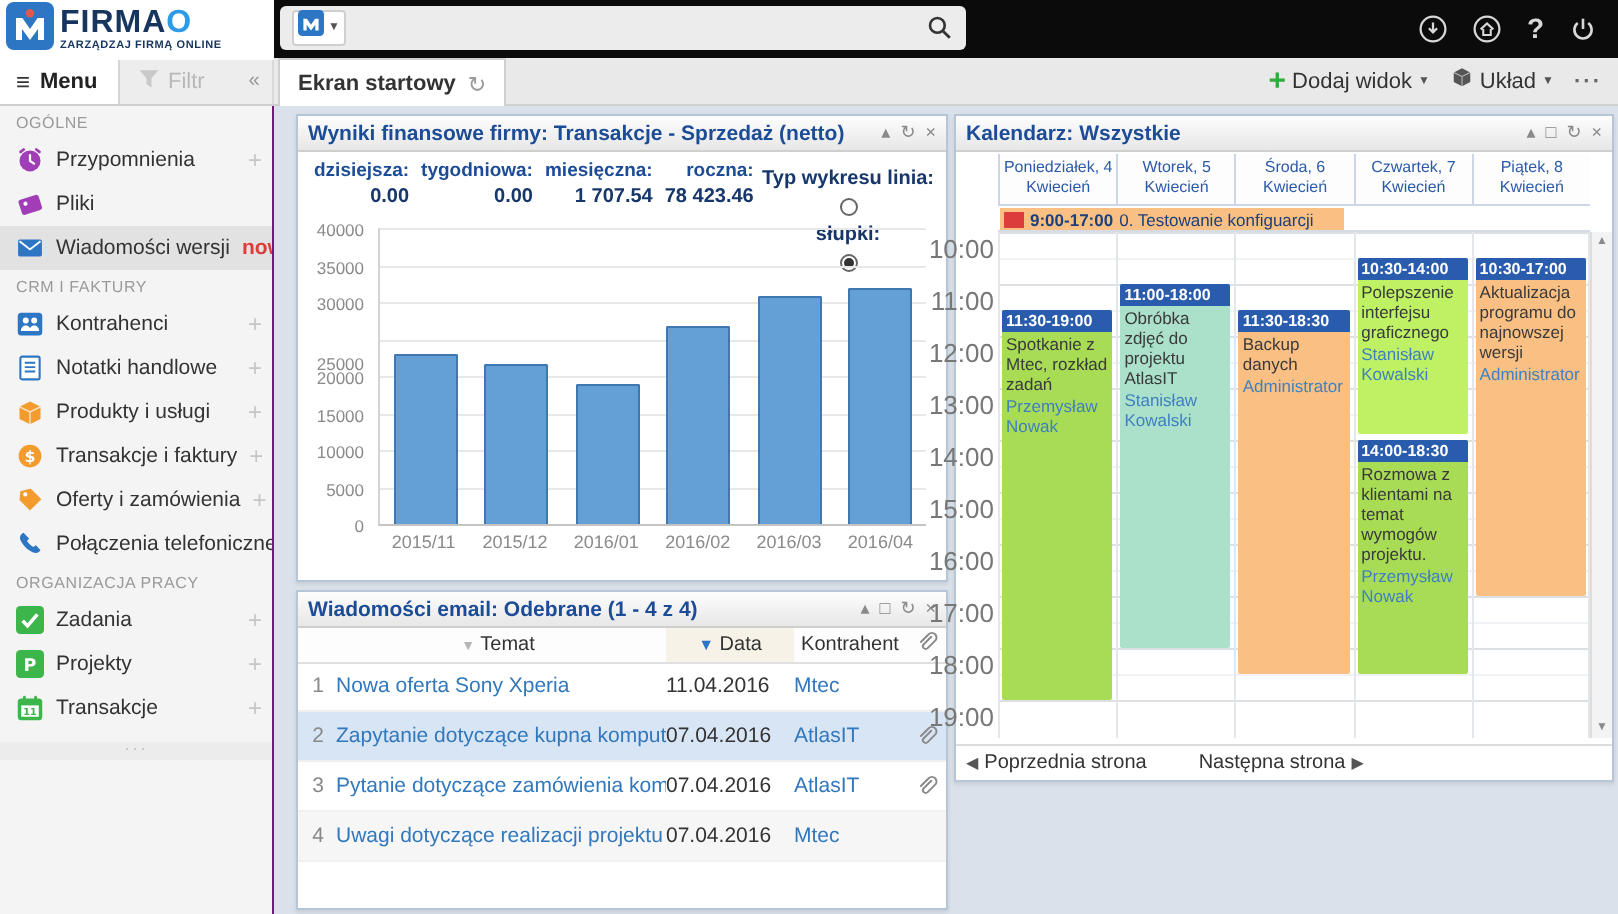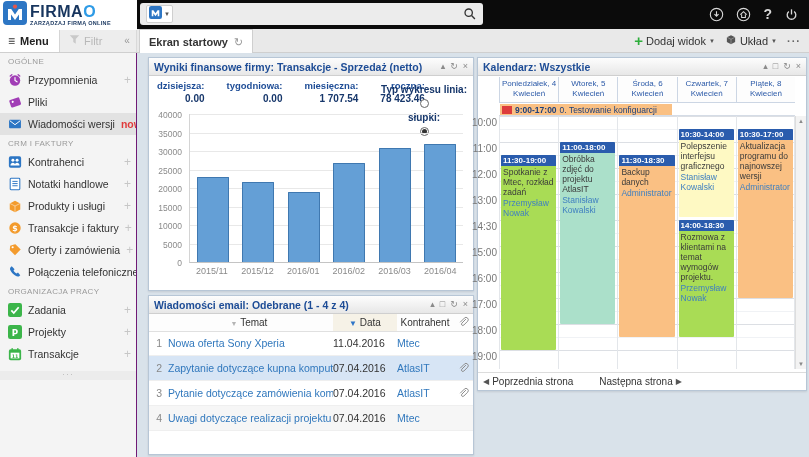--- a/index.html
+++ b/index.html
@@ -60,21 +60,21 @@
   .main{position:absolute;left:137px;top:53px;right:0;bottom:0;background:#d9e2ea;}
   .panel{position:absolute;background:#fff;border:1px solid #b7c6d6;box-shadow:0 1px 2px rgba(0,0,0,.10);box-sizing:border-box;}
   .phead{height:18px;display:flex;align-items:center;padding:0 5px;background:linear-gradient(#fdfdfd,#e7e7e7);
     border-bottom:1px solid #cfcfcf;font-size:10.5px;font-weight:bold;color:#1d4c96;box-sizing:border-box;white-space:nowrap;}
   .picons{margin-left:auto;display:flex;gap:5px;}
   .wic{color:#8a8a8a;font-size:9px;font-weight:normal;cursor:pointer;line-height:9px;}
   #panel-finance{left:11px;top:4px;width:326px;height:234px;}
   #panel-email{left:11px;top:242px;width:326px;height:160px;}
   #panel-calendar{left:340px;top:4px;width:330px;height:334px;}
   
-  .stats{position:absolute;left:8px;top:22px;right:20px;display:flex;align-items:flex-end;gap:16px;}
+  .stats{position:absolute;left:8px;top:22px;right:20px;display:flex;align-items:flex-end;}
   .stat{text-align:right;margin-right:6px;}
   .stat .lb{font-size:9.5px;font-weight:bold;color:#1d4c96;}
   .stat .vl{font-size:10px;font-weight:bold;color:#17376b;margin-top:2px;}
   .radio-zone{margin-left:auto;display:flex;align-items:center;gap:4px;font-size:10px;font-weight:bold;color:#17376b;white-space:nowrap;padding-top:2px;flex-direction:column;}
   .radio{width:9px;height:9px;border:1px solid #666;border-radius:50%;display:inline-block;background:#fff;box-sizing:border-box;flex:none;}
   .radio.on{position:relative;}
   .radio.on::after{content:'';position:absolute;left:1px;top:1px;width:5px;height:5px;border-radius:50%;background:#333;}
   .plot{position:absolute;left:40px;top:56px;right:10px;height:148px;border-left:1px solid #d4d4d4;border-bottom:1px solid #c4c4c4;}
   .gline{position:absolute;left:0;right:0;height:1px;background:#e8e8e8;}
   .yaxis{position:absolute;left:0;top:56px;width:36px;height:148px;}
@@ -110,21 +110,21 @@
     border-bottom:1px solid #ccd6e4;box-sizing:border-box;background:#fdfdfd;}
   .cal-day{flex:1;border-left:1px solid #ccd6e4;font-size:8px;color:#2c5aa8;text-align:center;
     line-height:1.25;padding-top:2px;box-sizing:border-box;cursor:pointer;overflow:hidden;}
   .cal-allday{position:absolute;left:21px;right:11px;top:45px;height:13px;border-bottom:1px solid #d5dce6;box-sizing:border-box;}
   .allday-bar{position:absolute;left:1px;top:1px;width:172px;height:11px;background:#fac083;
     display:flex;align-items:center;gap:3px;padding-left:2px;box-sizing:border-box;white-space:nowrap;overflow:hidden;cursor:pointer;}
   .allday-chip{width:10px;height:8px;background:#dd3c3c;flex:none;}
   .allday-time{font-size:8.5px;font-weight:bold;color:#1d3f7a;}
   .allday-title{font-size:8.5px;color:#1d3f7a;}
   .cal-gutter{position:absolute;left:0;top:58px;width:21px;height:253px;}
-  .gut-lab{position:absolute;right:2px;font-size:10px;color:#777;}
+  .gut-lab{position:absolute;right:2px;font-size:13px;color:#777;}
   .cal-grid{position:absolute;left:21px;right:11px;top:58px;height:253px;background:#fff;overflow:hidden;}
   .hline{position:absolute;left:0;right:0;height:1px;background:#dcdfe4;}
   .hline.half{background:#f0f2f5;}
   .vline{position:absolute;top:0;bottom:0;width:1px;background:#e3e6ea;}
   .cev{position:absolute;z-index:2;overflow:hidden;border-radius:1px;cursor:pointer;}
   .cev-time{height:11px;line-height:11px;background:#2a5cad;color:#fff;font-size:8px;font-weight:bold;padding:0 2px;white-space:nowrap;}
   .cev-body{font-size:8.5px;color:#3a3a3a;padding:1px 2px;line-height:1.18;}
   .cev-person{color:#4080c0;margin-top:1px;}
   .cal-scroll{position:absolute;right:0;top:58px;width:11px;height:253px;background:#f3f3f3;
     border-left:1px solid #ddd;box-sizing:border-box;}
@@ -393,21 +393,21 @@
       <div class="radio-zone" id="radio-zone" style="position:absolute;right:6px;top:24px;">
         <span>Typ wykresu linia:</span>
         <span class="radio" id="radio-line"></span>
         <span>słupki:</span>
         <span class="radio on" id="radio-bars"></span>
       </div>
       <div class="yaxis" id="chart-yaxis">
           <div class="ytick" style="top: -4px;">40000</div>
           <div class="ytick" style="top: 14.5px;">35000</div>
           <div class="ytick" style="top: 33px;">30000</div>
-          <div class="ytick" style="top: 52px; margin-left: 19px;">25000</div>
+          <div class="ytick" style="top: 63px; margin-left: 19px;">25000</div>
           <div class="ytick" style="top: 70px;">20000</div>
           <div class="ytick" style="top: 88.5px;">15000</div>
           <div class="ytick" style="top: 107px;">10000</div>
           <div class="ytick" style="top: 125.5px;">5000</div>
           <div class="ytick" style="top: 144px;">0</div>
         </div>
       <div class="plot">
         <div id="chart-grid">
             <div class="gline" style="top: 0px;"></div>
             <div class="gline" style="top: 18.5px;"></div>
@@ -557,21 +557,21 @@
           <span class="allday-chip"></span>
           <span class="allday-time">9:00-17:00</span>
           <span class="allday-title">0. Testowanie konfiguarcji</span>
         </div>
       </div>
       <div class="cal-gutter" id="cal-gutter">
           <div class="gut-lab" style="top: 1px;">10:00</div>
           <div class="gut-lab" style="top: 27px;">11:00</div>
           <div class="gut-lab" style="top: 53px;">12:00</div>
           <div class="gut-lab" style="top: 79px;">13:00</div>
-          <div class="gut-lab" style="top: 105px;">14:30</div>
+          <div class="gut-lab" style="top: 105px;">14:00</div>
           <div class="gut-lab" style="top: 131px;">15:00</div>
           <div class="gut-lab" style="top: 157px;">16:00</div>
           <div class="gut-lab" style="top: 183px;">17:00</div>
           <div class="gut-lab" style="top: 209px;">18:00</div>
           <div class="gut-lab" style="top: 235px;">19:00</div>
         </div>
       <div class="cal-grid" id="cal-grid">
           <div class="hline" style="top: 0px;"></div>
           <div class="hline half" style="top: 13px;"></div>
           <div class="hline" style="top: 26px;"></div>
@@ -602,21 +602,21 @@
             <div class="cev-body">Spotkanie z Mtec, rozkład zadań<div class="cev-person">Przemysław Nowak</div></div>
           </div>
           <div class="cev" style="left: calc(20% + 2px); width: calc(20% - 4px); top: 26px; height: 182px; background: rgb(171, 224, 202);">
             <div class="cev-time">11:00-18:00</div>
             <div class="cev-body">Obróbka zdjęć do projektu AtlasIT<div class="cev-person">Stanisław Kowalski</div></div>
           </div>
           <div class="cev" style="left: calc(40% + 2px); width: calc(20% - 4px); top: 39px; height: 182px; background: rgb(250, 192, 131);">
             <div class="cev-time">11:30-18:30</div>
             <div class="cev-body">Backup danych<div class="cev-person">Administrator</div></div>
           </div>
-          <div class="cev" style="left: calc(60% + 2px); width: calc(20% - 4px); top: 13px; height: 88px; background: #fef9c3;">
+          <div class="cev" style="left: calc(60% + 2px); width: calc(20% - 4px); top: 13px; height: 88px; background: #bef264;">
             <div class="cev-time">10:30-14:00</div>
             <div class="cev-body">Polepszenie interfejsu graficznego<div class="cev-person">Stanisław Kowalski</div></div>
           </div>
           <div class="cev" style="left: calc(60% + 2px); width: calc(20% - 4px); top: 104px; height: 117px; background: rgb(169, 220, 85);">
             <div class="cev-time">14:00-18:30</div>
             <div class="cev-body">Rozmowa z klientami na temat wymogów projektu.<div class="cev-person">Przemysław Nowak</div></div>
           </div>
           <div class="cev" style="left: calc(80% + 2px); width: calc(20% - 4px); top: 13px; height: 169px; background: rgb(250, 192, 131);">
             <div class="cev-time">10:30-17:00</div>
             <div class="cev-body">Aktualizacja programu do najnowszej wersji<div class="cev-person">Administrator</div></div>

